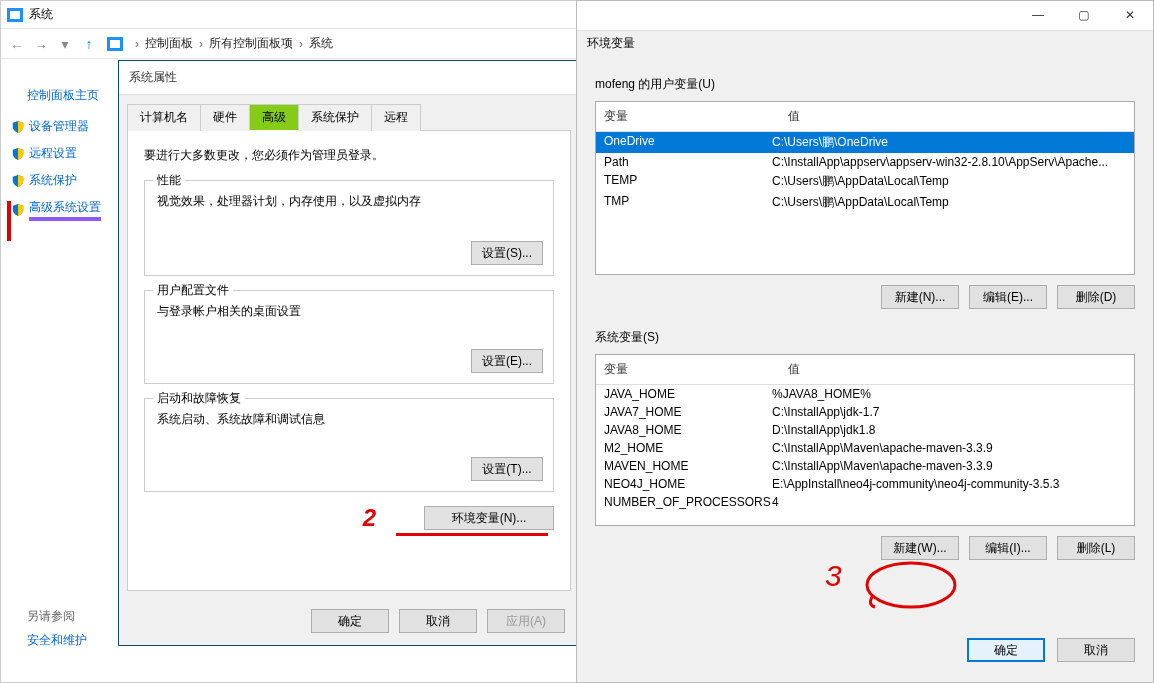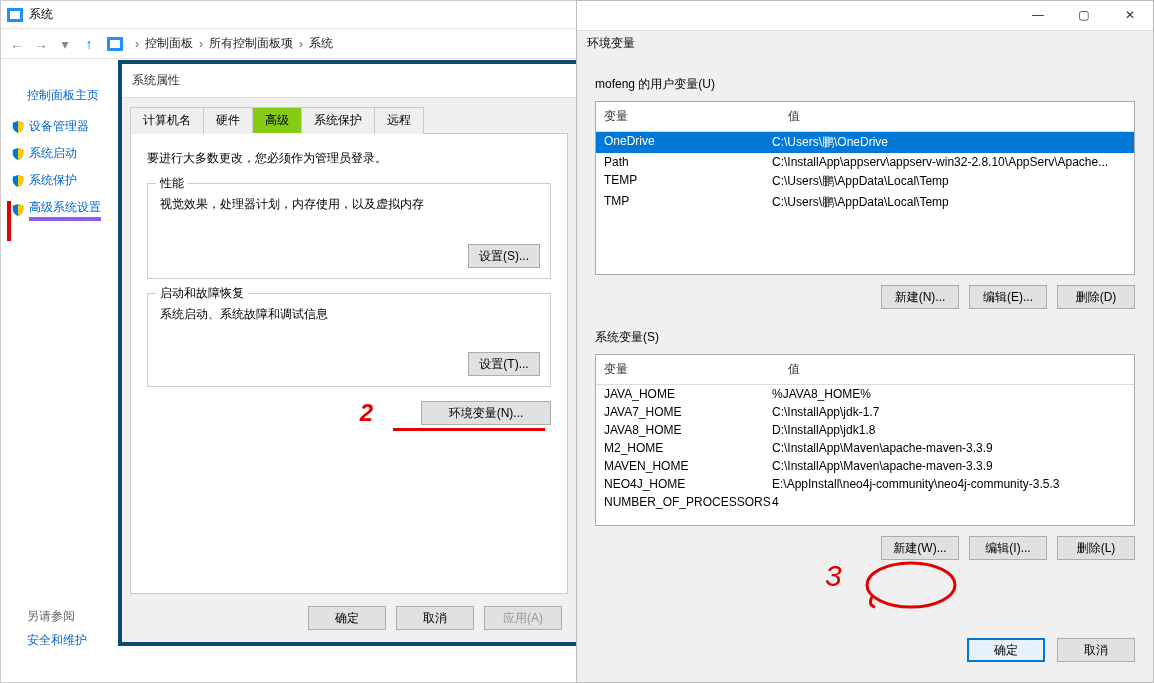--- a/index.html
+++ b/index.html
@@ -120,21 +120,21 @@
     .see-also .title { color: #666; }
     .see-also .link { color: #0066cc; }
 
     
     .win-props {
       position: absolute;
       left: 118px; top: 60px;
       width: 462px;
       height: 586px;
       background: #f0f0f0;
-      border: 4px solid #0c4a6e;
+      border: 1px solid #0c4a6e;
     }
     .dlg-title {
       padding: 8px 10px;
       color: #333;
       background: #fff;
       border-bottom: 1px solid #ddd;
     }
     .tabs {
       display: flex;
       margin: 8px 8px 0 8px;
@@ -367,21 +367,21 @@
         <span>设备管理器</span>
       </div>
 
       <div class="side-item">
         <span class="shield">
           <svg viewBox="0 0 16 16">
               <path d="M8 1 L14 3 V8 C14 12 8 15 8 15 C8 15 2 12 2 8 V3 Z" fill="#0078d7"></path>
               <path d="M8 1 L14 3 V8 C14 12 8 15 8 15 V1 Z" fill="#ffcc00"></path>
             </svg>
         </span>
-        <span>系统启动</span>
+        <span>远程设置</span>
       </div>
 
       <div class="side-item">
         <span class="shield">
           <svg viewBox="0 0 16 16">
               <path d="M8 1 L14 3 V8 C14 12 8 15 8 15 C8 15 2 12 2 8 V3 Z" fill="#0078d7"></path>
               <path d="M8 1 L14 3 V8 C14 12 8 15 8 15 V1 Z" fill="#ffcc00"></path>
             </svg>
         </span>
         <span>系统保护</span>
@@ -418,20 +418,25 @@
   </div>
   <div class="tab-content">
     <div class="req-line">要进行大多数更改，您必须作为管理员登录。</div>
 
     <div class="group" style="height:96px;">
       <span class="legend">性能</span>
       <div class="desc">视觉效果，处理器计划，内存使用，以及虚拟内存</div>
       <button class="btn btn-right">设置(S)...</button>
     </div>
 
+    <div class="group" style="height:94px;">
+      <span class="legend">用户配置文件</span>
+      <div class="desc">与登录帐户相关的桌面设置</div>
+      <button class="btn btn-right">设置(E)...</button>
+    </div>
 
     <div class="group" style="height:94px;">
       <span class="legend">启动和故障恢复</span>
       <div class="desc">系统启动、系统故障和调试信息</div>
       <button class="btn btn-right">设置(T)...</button>
     </div>
 
     <div class="env-btn-row">
       <button class="btn" style="min-width:130px;">环境变量(N)...</button>
       

